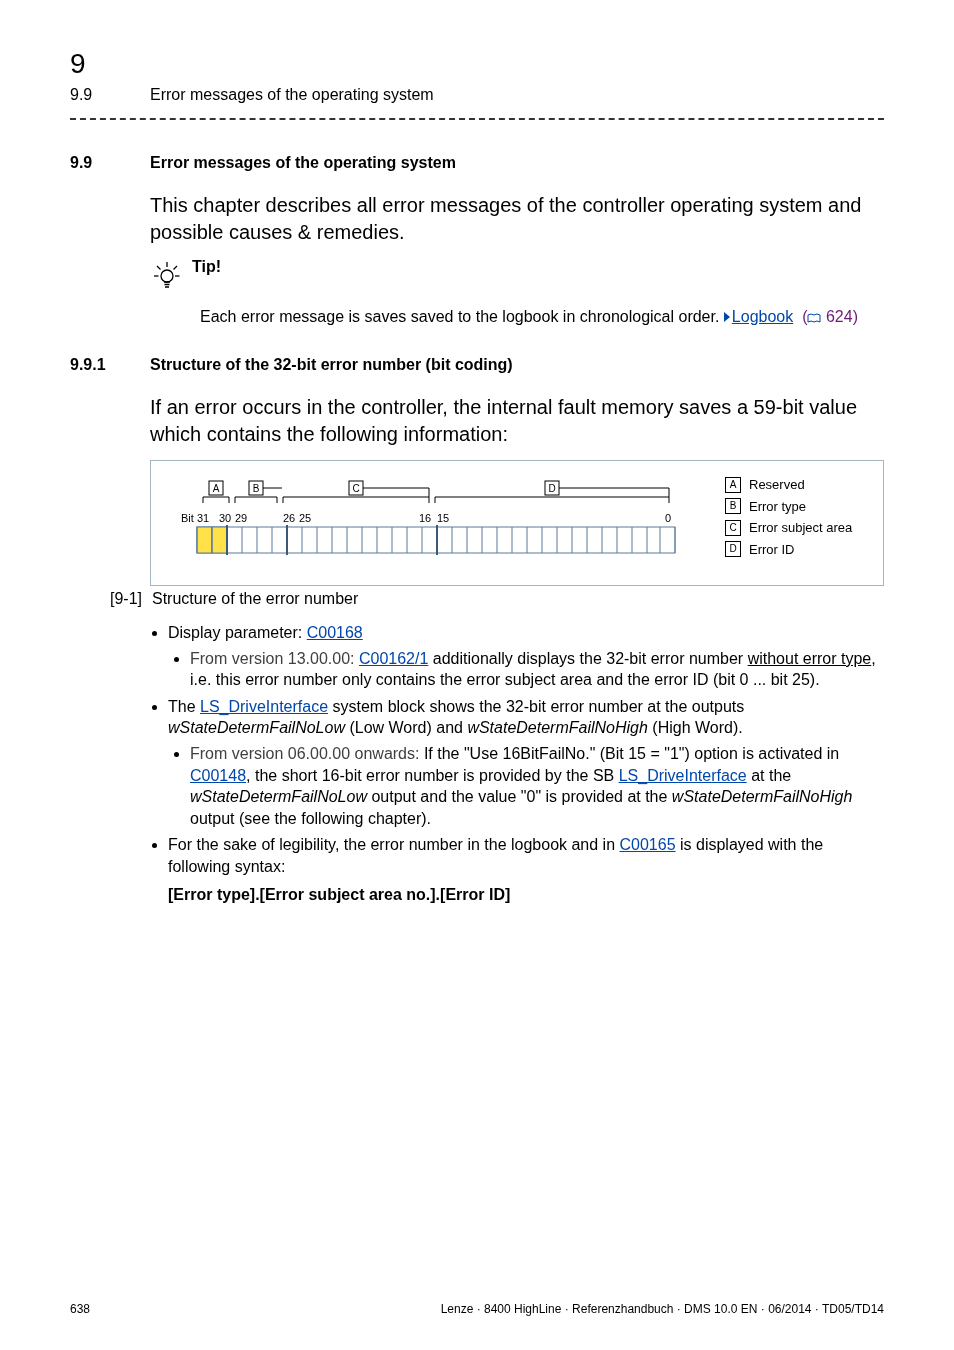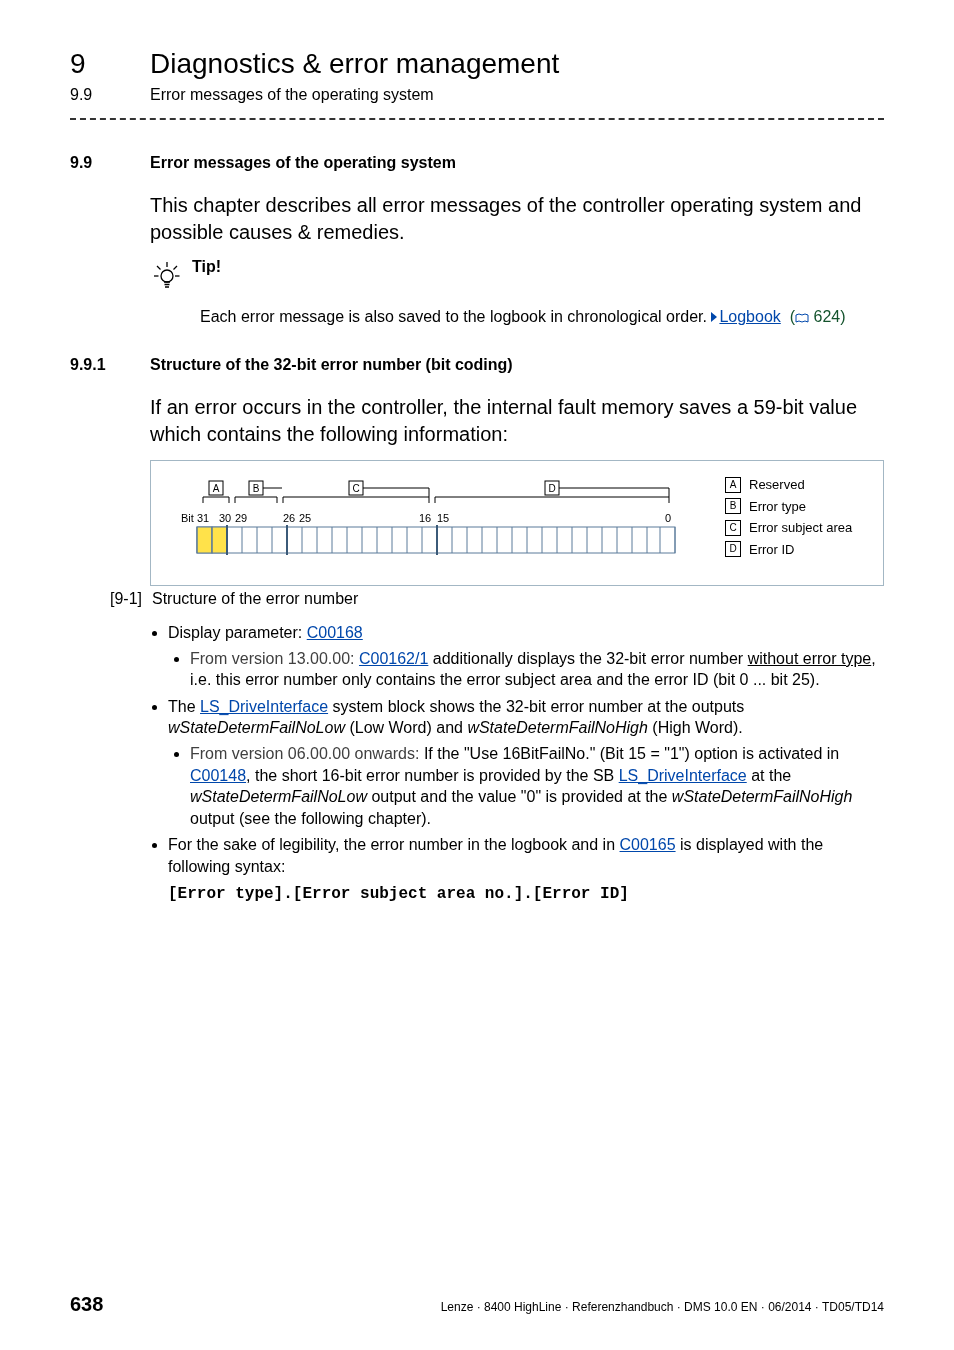--- a/index.html
+++ b/index.html
@@ -85,21 +85,21 @@
       font-weight: bold;
       font-size: 16px;
       margin-left: 8px;
     }
     .tip-text {
       margin-left: 130px;
       font-size: 16px;
       margin-bottom: 28px;
     }
     a.link { color: #0047ab; text-decoration: underline; }
-    .linkplain { color: #14532d; text-decoration: none; text-align: right; }
+    .linkplain { color: #701a75; text-decoration: none; text-align: right; }
     .book-icon {
       display: inline-block;
       vertical-align: -2px;
     }
     .figure-wrap {
       display: flex;
       margin-left: 80px;
       border: 1px solid #a3b7c4;
       background: #fff;
     }
@@ -161,39 +161,38 @@
       position: absolute;
       bottom: 34px;
       left: 70px;
       right: 70px;
       display: flex;
       justify-content: space-between;
       align-items: baseline;
       font-size: 12px;
       color: #000;
     }
-    .footer .page-num { font-size: 20px; font-weight: bold; }
+    .footer .page-num { font-size: 12px; }
     .tri {
       display: inline-block;
       width: 0; height: 0;
       border-top: 5px solid transparent;
       border-bottom: 5px solid transparent;
       border-left: 6px solid #0047ab;
       margin-right: 2px;
       vertical-align: 0px;
     }
   </style>
 </head>
 <body>
 
 <div class="page">
 
   <div class="header-line">
     <div class="chap-num-big">9</div>
-    <div class="chap-title-big">Diagnostics &amp; error management</div>
   </div>
   <div class="subline">
     <div class="sub-num">9.9</div>
     <div class="sub-title">Error messages of the operating system</div>
   </div>
 
   <hr class="dashed">
 
   <div class="sec-head">
     <div class="sec-num">9.9</div>
@@ -211,21 +210,21 @@
           <line x1="7" y1="8" x2="10.5" y2="11.5"></line>
           <line x1="27" y1="8" x2="23.5" y2="11.5"></line>
           <line x1="4" y1="18" x2="8.5" y2="18"></line>
           <line x1="29.5" y1="18" x2="25" y2="18"></line>
         </g>
       </svg>
     </span>
     <span class="tip-label">Tip!</span>
   </div>
   <p class="tip-text">
-    <span>Each error message is also saved to the logbook in chronological order.  </span>
+    <span>Each error message is saves saved to the logbook in chronological order.  </span>
     <span class="tri"></span><a href="#" class="link">Logbook</a>
     <span class="linkplain">&nbsp;(<span class="book-icon"><svg width="14" height="11" viewBox="0 0 14 11">
             <path d="M1 2 Q4 0 7 2 Q10 0 13 2 V9 Q10 7 7 9 Q4 7 1 9 Z" fill="none" stroke="#0047ab" stroke-width="1"></path>
           </svg></span>&nbsp;<span>624</span>)</span>
   </p>
 
   <div class="sec-head">
     <div class="sec-num">9.9.1</div>
     <div class="sec-title">Structure of the 32-bit error number (bit coding)</div>
   </div>
@@ -354,21 +353,21 @@
     <li>
       <span>The </span><a href="#" class="link">LS_DriveInterface</a><span> system block shows the 32-bit error number at the outputs </span><span class="italic">wStateDetermFailNoLow</span><span> (Low Word) and </span><span class="italic">wStateDetermFailNoHigh</span><span> (High Word).</span>
       <ul>
         <li>
           <span class="blue-nou">From version 06.00.00 onwards:</span><span> If the "Use 16BitFailNo." (Bit 15 = "1") option is activated in </span><a href="#" class="link">C00148</a><span>, the short 16-bit error number is provided by the SB </span><a href="#" class="link">LS_DriveInterface</a><span> at the </span><span class="italic">wStateDetermFailNoLow</span><span> output and the value "0" is provided at the </span><span class="italic">wStateDetermFailNoHigh</span><span> output (see the following chapter).</span>
         </li>
       </ul>
     </li>
     <li>
       <span>For the sake of legibility, the error number in the logbook and in </span><a href="#" class="link">C00165</a><span> is displayed with the following syntax:</span>
-      <div style="margin-top:6px;font-family:Liberation Mono, monospace;"><b>[Error type].[Error subject area no.].[Error ID]</b></div>
+      <div style="margin-top:6px;"><b>[Error type].[Error subject area no.].[Error ID]</b></div>
     </li>
   </ul>
 
 </div>
 
 <div class="footer">
   <span class="page-num">638</span>
   <span>Lenze · 8400 HighLine · Referenzhandbuch · DMS 10.0 EN · 06/2014 · TD05/TD14</span>
 </div>
 

